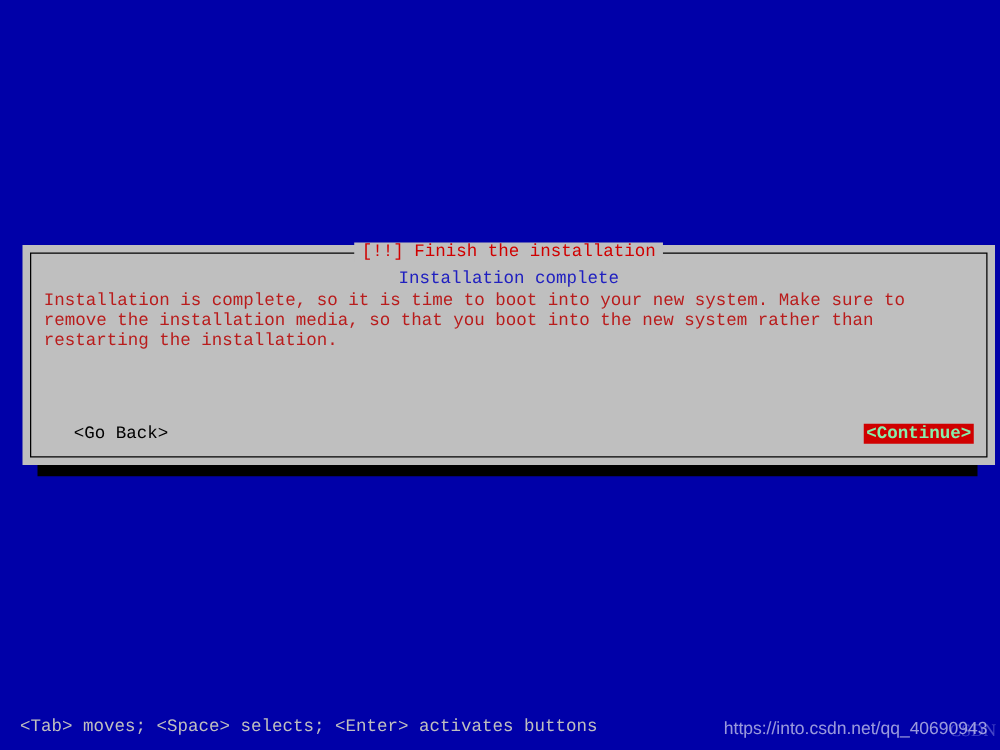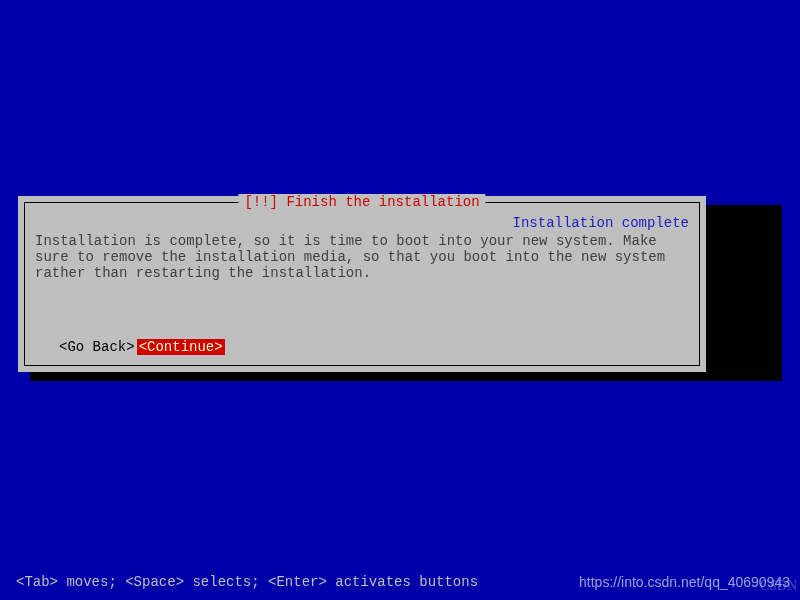--- a/index.html
+++ b/index.html
@@ -19,60 +19,60 @@
   }
   .dialog-shadow2 {
     position: absolute;
     left: 20px; top: 222px;
     width: 14px; height: 140px;
     background: #000;
   }
   .dialog {
     position: absolute;
     left: 18px; top: 196px;
-    width: 688px; height: 176px;
+    width: 778px; height: 176px;
     background: #bfbfbf;
     padding: 6px;
   }
   .dialog-inner {
     width: 100%; height: 100%;
     border: 1px solid #000;
     position: relative;
     padding: 8px 10px 10px 10px;
   }
   .dialog-title {
     position: absolute;
     top: -9px; left: 50%;
     transform: translateX(-50%);
     background: #bfbfbf;
     padding: 0 6px;
     color: #d00000;
     white-space: nowrap;
   }
   .subtitle {
-    text-align: right;
+    text-align: center;
     color: #2020c0;
     margin-bottom: 2px;
     margin-top: 4px;
   }
   .body-text {
-    color: #404040;
+    color: #b91c1c;
     line-height: 1.15;
     text-align: left;
   }
   .button-row {
     position: absolute;
     left: 10px; right: 10px; bottom: 10px;
-    display: flex; 
+    display: flex; justify-content: space-between;
     align-items: center;
   }
   .btn { padding: 0 2px; }
   .btn-back { color: #000; margin-left: 22px; }
   .btn-continue {
-    background: #d00000; color: #fef9c3;
+    background: #d00000; color: #86efac; font-weight: bold;
   }
   .statusbar {
     position: absolute;
     left: 16px; bottom: 10px;
     color: #bfbfbf;
     font-size: 14px;
   }
   .watermark {
     position: absolute;
     right: 10px; bottom: 10px;

